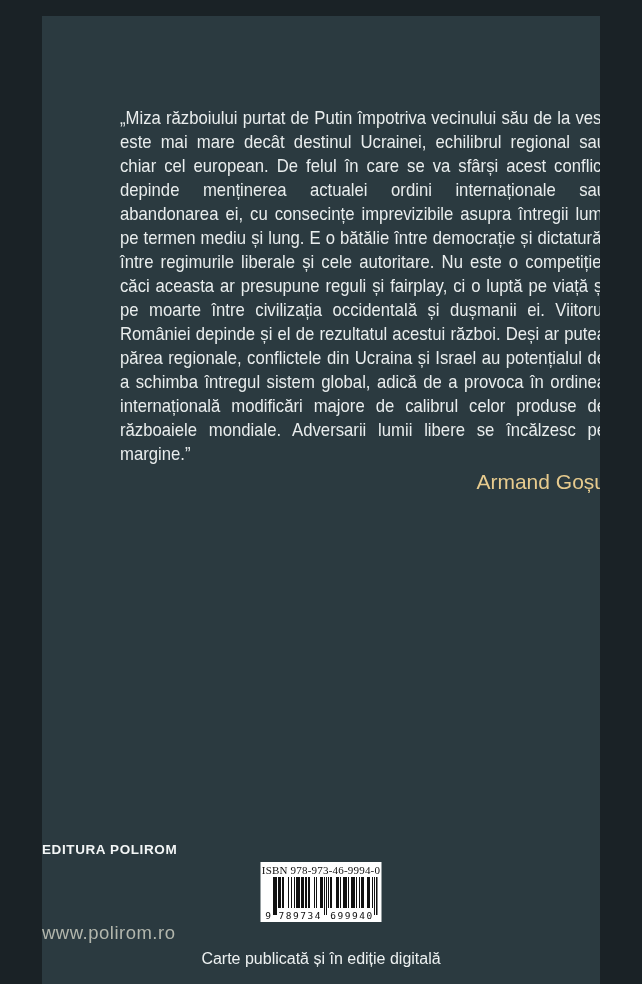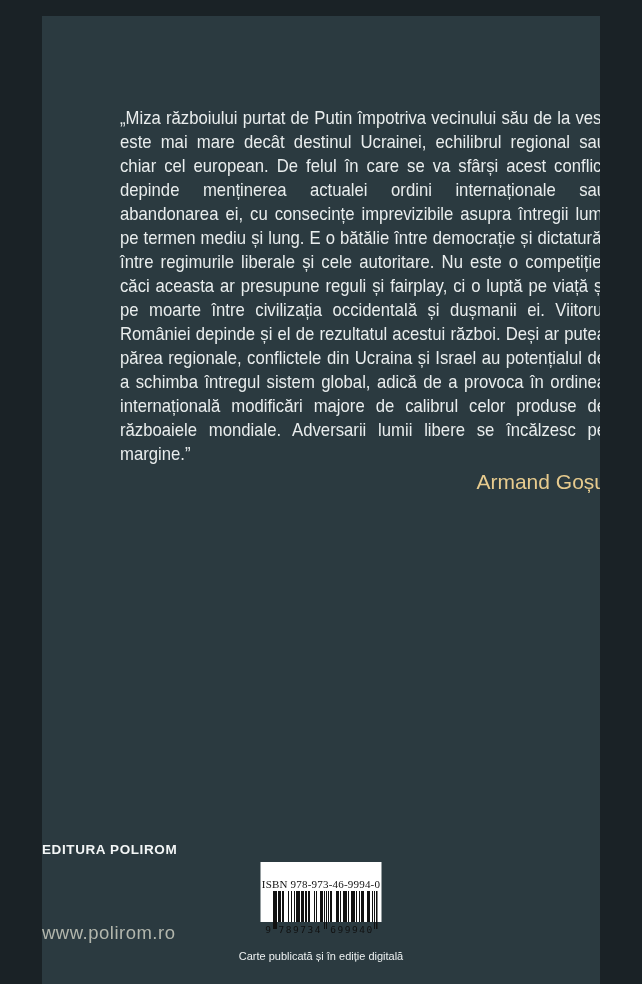--- a/index.html
+++ b/index.html
@@ -47,21 +47,21 @@
     transform:translateX(-50%);
     width:121px;height:60px;
     background:var(--bcbg,#ffffff);
     text-align:center;
   }
   .isbn-label{
     font-family:"Liberation Serif",serif;
     font-size:11px;
     letter-spacing:.2px;
     color:var(--ink,#111111);
-    padding-top:16px;
+    padding-top:2px;
     white-space:nowrap;
   }
   .barcode-svg{
     display:block;
     margin:1px auto 0 auto;
     width:113px;height:44px;
     shape-rendering:crispEdges;
   }
   .barcode-svg rect{fill:var(--ink,#111111);}
   .barcode-svg text{
@@ -74,21 +74,21 @@
     top:906px;left:0;right:0;
     text-align:left;
     font-size:18.5px;
     letter-spacing:.5px;
     color:var(--web,#b2b6ac);
   }
   .digital-note{
     position:absolute;
     top:934px;left:0;right:0;
     text-align:center;
-    font-size:11px;
+    font-size:16px;
     color:#edf1f1;
   }
 </style>
 </head>
 <body>
 
 <div class="cover" style="--bg: #2b3a40; --quote: #e9eded; --gold: #e7cb8e; --web: #b2b6ac; --bcbg: #ffffff; --ink: #111111;">
 
   <div class="quote-block">
     <p class="quote-text">„Miza războiului purtat de Putin împotriva vecinului său de la vest este mai mare decât destinul Ucrainei, echilibrul regional sau chiar cel european. De felul în care se va sfârși acest conflict depinde menținerea actualei ordini internaționale sau abandonarea ei, cu consecințe imprevizibile asupra întregii lumi pe termen mediu și lung. E o bătălie între democrație și dictatură, între regimurile liberale și cele autoritare. Nu este o competiție, căci aceasta ar presupune reguli și fairplay, ci o luptă pe viață și pe moarte între civilizația occidentală și dușmanii ei. Viitorul României depinde și el de rezultatul acestui război. Deși ar putea părea regionale, conflictele din Ucraina și Israel au potențialul de a schimba întregul sistem global, adică de a provoca în ordinea internațională modificări majore de calibrul celor produse de războaiele mondiale. Adversarii lumii libere se încălzesc pe margine.”</p>

